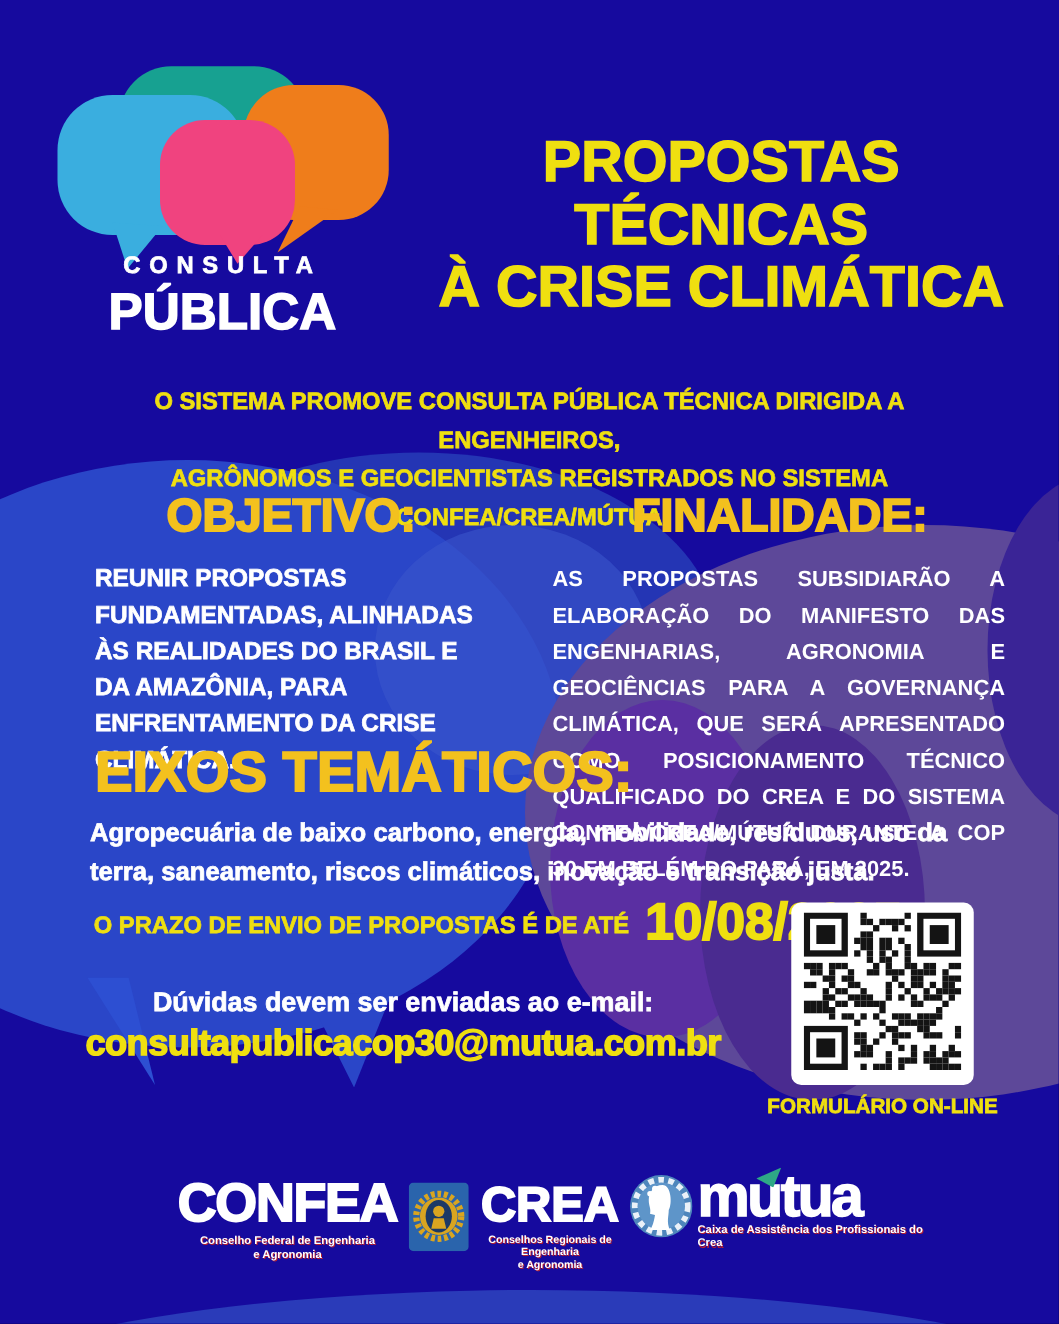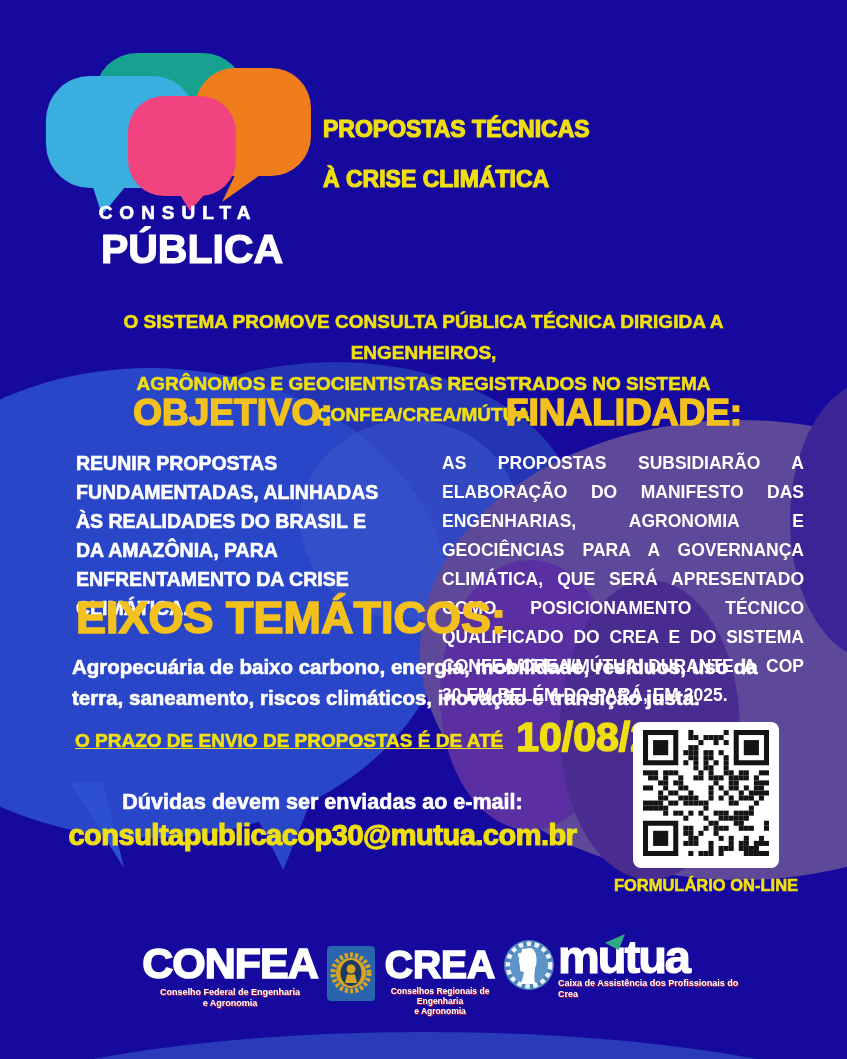--- a/index.html
+++ b/index.html
@@ -25,36 +25,36 @@
   .yellow{color:#EFDF10;}
   .gold{color:#F3C11E;}
   .white{color:#FFFFFF;}
   .b{font-weight:bold;}
   .fat1{-webkit-text-stroke:0.6px currentColor;}
   .fat2{-webkit-text-stroke:1.2px currentColor;}
   .fat3{-webkit-text-stroke:1.6px currentColor;}
 
   .bubbles-logo{left:40px;top:50px;width:280px;height:170px;}
   .consulta{left:58px;top:202px;width:240px;text-align:center;font-size:19px;letter-spacing:7px;}
-  .publica{left:72px;top:226px;width:240px;text-align:center;font-size:41px;letter-spacing:0px;}
-
-  .title{left:323px;top:104px;width:508px;text-align:left;font-size:23px;line-height:50px;}
+  .publica{left:58px;top:226px;width:240px;text-align:center;font-size:41px;letter-spacing:0px;}
+
+  .title{left:323px;top:104px;width:508px;text-align:center;font-size:46px;line-height:50px;}
   .intro{left:50px;top:306px;width:747px;text-align:center;font-size:19px;line-height:31px;}
 
   .objetivo{left:66px;top:392px;width:334px;}
   .finalidade{left:442px;top:392px;width:364px;}
   .sec-heading{text-align:center;font-size:37px;}
   .obj-body{margin-top:15px;margin-left:10px;width:312px;font-size:19.5px;line-height:29px;text-align:left;}
   .fin-body{margin-top:15px;width:362px;font-size:17.5px;line-height:29px;text-align:justify;}
 
   .eixos-heading{left:76px;top:592px;font-size:45px;}
   .eixos-body{left:72px;top:651px;width:724px;font-size:20.5px;line-height:31px;}
 
   .prazo{left:75px;top:714px;display:flex;align-items:center;gap:13px;}
-  .prazo-label{font-size:19px;padding-top:6px;text-decoration:underline;}
+  .prazo-label{font-size:19px;padding-top:6px;}
   .prazo-date{font-size:41px;}
 
   .qr-box{left:633px;top:722px;width:146px;height:146px;background:#ffffff;border-radius:8px;display:flex;align-items:center;justify-content:center;}
   .qr-label{left:606px;top:876px;width:200px;text-align:center;font-size:16.5px;}
 
   .contact{left:60px;top:790px;width:525px;text-align:center;}
   .contact-label{font-size:21.5px;}
   .contact-email{font-size:29px;margin-top:4px;letter-spacing:-0.5px;}
 
   .confea{left:138px;top:942px;width:184px;text-align:center;}

